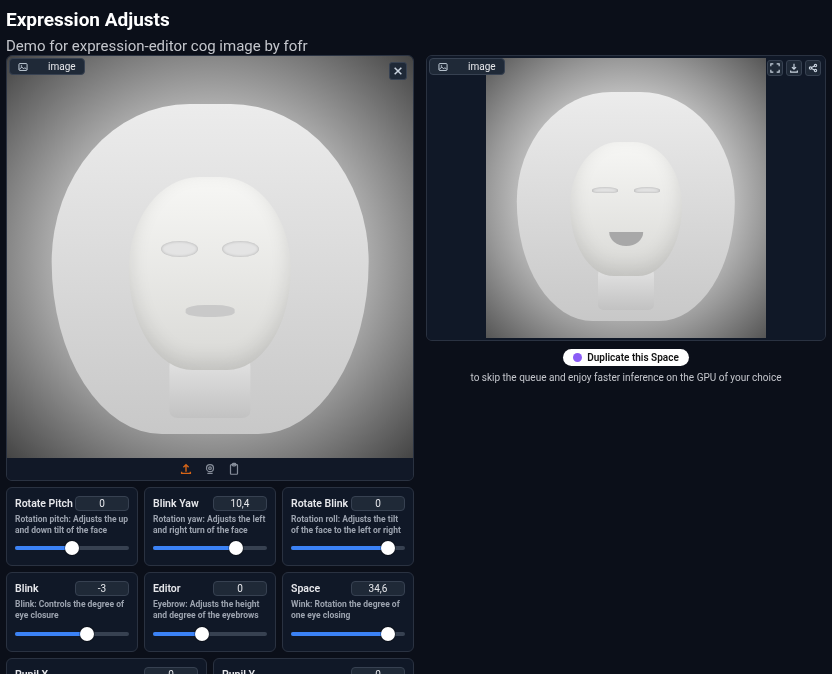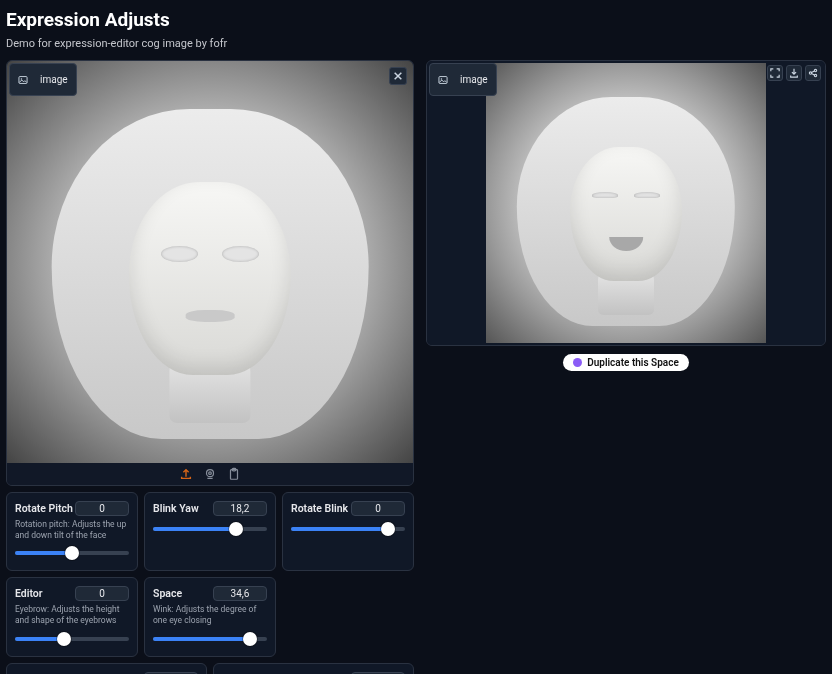--- a/index.html
+++ b/index.html
@@ -5,21 +5,21 @@
   * { box-sizing: border-box; margin: 0; padding: 0; }
   body {
     background: #0b0f19;
     color: #e6e7eb;
     font-family: -apple-system, BlinkMacSystemFont, "Segoe UI", Roboto, sans-serif;
     font-size: 12px;
     padding: 8px 6px;
     width: 832px;
   }
   h1 { font-size: 19px; font-weight: 700; margin-bottom: 6px; color: #fff; }
-  .subtitle { font-size: 11px; color: #c4c6cc; margin-bottom: 10px; }
+  .subtitle { font-size: 15px; color: #c4c6cc; }
 
   .columns { display: flex; gap: 12px; }
   .left-col { width: 408px; }
   .right-col { flex: 1; }
 
   .panel {
     background: #101827;
     border: 1px solid #2a3241;
     border-radius: 6px;
     overflow: hidden;
@@ -27,25 +27,25 @@
   }
 
   .img-tab-wrap {
     position: absolute;
     top: 0; left: 0;
     z-index: 2;
   }
   .img-tab {
     display: inline-flex;
     align-items: center;
-    gap: 12px;
+    gap: 20px;
     background: #1f2937;
     border: 1px solid #374151;
     border-radius: 4px;
-    padding: 10px 8px;
+    padding: 2px 8px;
     margin: 2px;
     font-size: 10px;
   }
   .img-tab .icon { width: 10px; height: 10px; display:inline-block; }
 
   .close-btn {
     position: absolute;
     top: 6px; right: 6px;
     width: 18px; height: 18px;
     background: #1f2937;
@@ -154,21 +154,21 @@
     padding:8px 8px 12px 8px;
   }
   .sliders.row2 { grid-template-columns: 1fr 1fr; }
   .slider-head{ display:flex;justify-content:space-between;align-items:center; }
   .slider-head .label{ font-size:10.5px; font-weight:600; }
   .slider-head .val{
     background:#1f2937;border:1px solid #374151;color:#e6e7eb;
     font-size:10px;padding:1px 0;border-radius:4px;width:54px;text-align:center;
   }
   .slider-desc{
-    font-size:8.5px;color:#9ca3af;line-height:1.25;margin-top:3px;min-height:20px;
+    font-size:8.5px;color:#9ca3af;line-height:1.25;margin-top:3px;min-height:20px;font-weight:bold;
   }
   .slider-track{
     margin-top:8px;position:relative;height:10px;
   }
   .slider-track .rail{
     position:absolute;left:0;right:0;top:50%;transform:translateY(-50%);
     height:4px;background:#374151;border-radius:3px;
   }
   .slider-track .fill{
     position:absolute;left:0;top:50%;transform:translateY(-50%);
@@ -265,59 +265,73 @@
           <div class="slider-desc">Rotation pitch: Adjusts the up and down tilt of the face</div>
           <div class="slider-track">
             <div class="rail"></div>
             <div class="fill" style="width:50%"></div>
             <div class="thumb" style="left:50%"></div>
           </div>
         </div>
         <div class="slider-box">
           <div class="slider-head">
             <span class="label">Blink Yaw</span>
-            <span class="val">18,2</span>
-          </div>
+            <span class="val">10,4</span>
+          </div>
+          <div class="slider-desc">Rotation yaw: Adjusts the left and right turn of the face</div>
           <div class="slider-track">
             <div class="rail"></div>
             <div class="fill" style="width:73%"></div>
             <div class="thumb" style="left:73%"></div>
           </div>
         </div>
         <div class="slider-box">
           <div class="slider-head">
             <span class="label">Rotate Blink</span>
             <span class="val">0</span>
           </div>
+          <div class="slider-desc">Rotation roll: Adjusts the tilt of the face to the left or right</div>
           <div class="slider-track">
             <div class="rail"></div>
             <div class="fill" style="width:85%"></div>
             <div class="thumb" style="left:85%"></div>
           </div>
         </div>
       </div>
     <div class="sliders" id="sliders-row2">
         <div class="slider-box">
           <div class="slider-head">
+            <span class="label">Blink</span>
+            <span class="val">-3</span>
+          </div>
+          <div class="slider-desc">Blink: Controls the degree of eye closure</div>
+          <div class="slider-track">
+            <div class="rail"></div>
+            <div class="fill" style="width:63%"></div>
+            <div class="thumb" style="left:63%"></div>
+          </div>
+        </div>
+        <div class="slider-box">
+          <div class="slider-head">
             <span class="label">Editor</span>
             <span class="val">0</span>
           </div>
-          <div class="slider-desc">Eyebrow: Adjusts the height and shape of the eyebrows</div>
+          <div class="slider-desc">Eyebrow: Adjusts the height and degree of the eyebrows</div>
           <div class="slider-track">
             <div class="rail"></div>
             <div class="fill" style="width:43%"></div>
             <div class="thumb" style="left:43%"></div>
           </div>
         </div>
         <div class="slider-box">
           <div class="slider-head">
             <span class="label">Space</span>
             <span class="val">34,6</span>
           </div>
-          <div class="slider-desc">Wink: Adjusts the degree of one eye closing</div>
+          <div class="slider-desc">Wink: Rotation the degree of one eye closing</div>
           <div class="slider-track">
             <div class="rail"></div>
             <div class="fill" style="width:85%"></div>
             <div class="thumb" style="left:85%"></div>
           </div>
         </div>
       </div>
     <div class="sliders row2" id="sliders-row3">
         <div class="slider-box">
           <div class="slider-head">
@@ -387,15 +401,16 @@
           </div>
         </div>
       </div>
     </div>
 
     <div class="dup-row">
       <span class="dup-pill">
         <span class="dot"></span>
         <span>Duplicate this Space</span>
       </span>
+      <span class="dup-text">to skip the queue and enjoy faster inference on the GPU of your choice</span>
     </div>
   </div>
 </div>
 
 </body></html>

